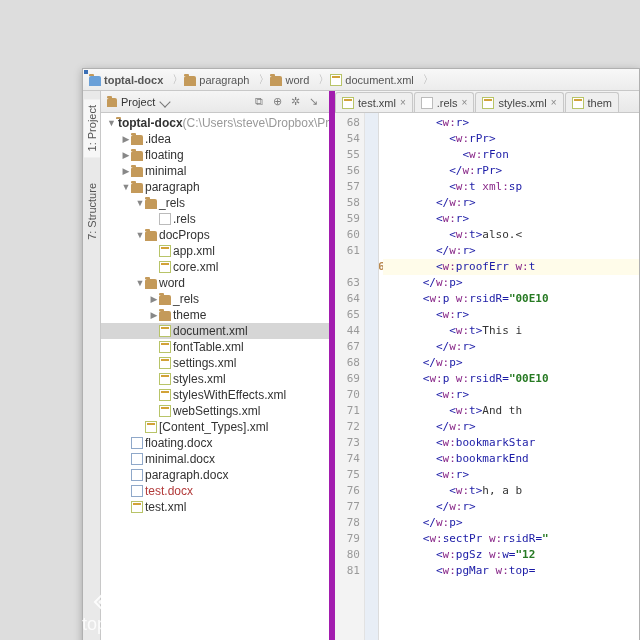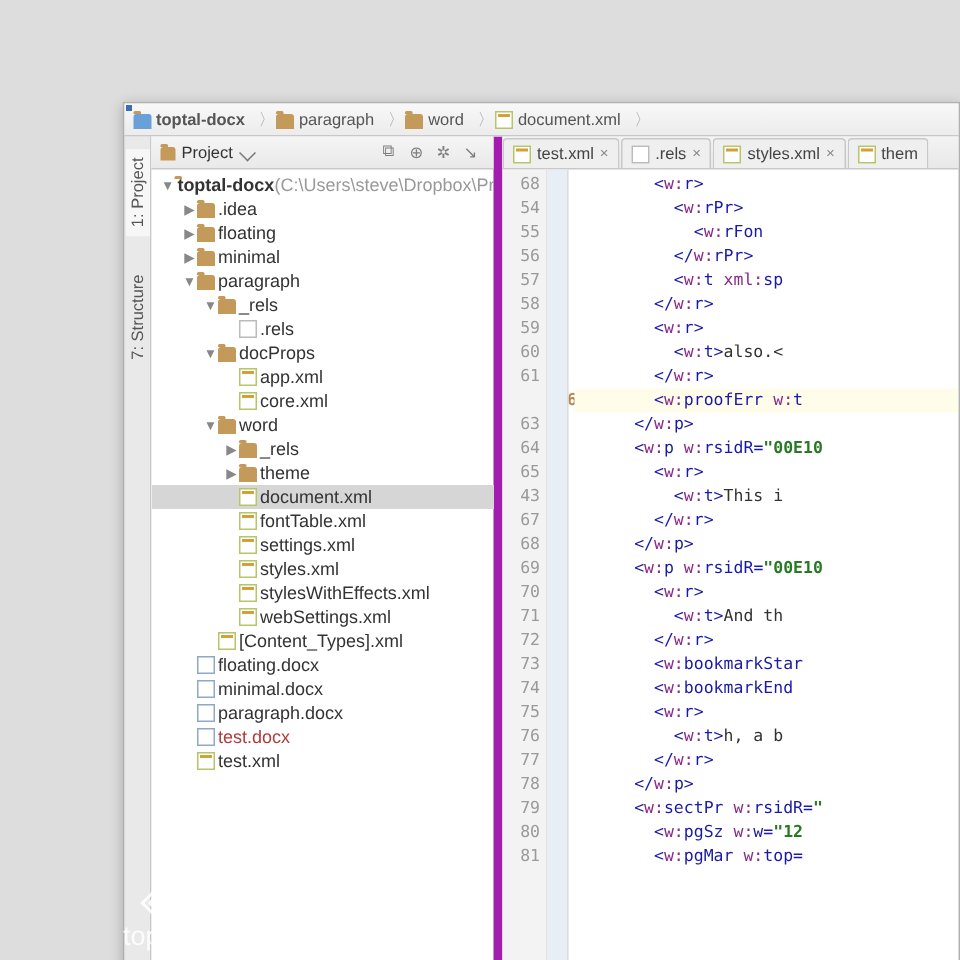--- a/index.html
+++ b/index.html
@@ -256,21 +256,21 @@
             <div>56</div>
             <div>57</div>
             <div>58</div>
             <div>59</div>
             <div>60</div>
             <div>61</div>
             <div class="hl">62</div>
             <div>63</div>
             <div>64</div>
             <div>65</div>
-            <div>43</div>
+            <div>44</div>
             <div>67</div>
             <div>68</div>
             <div>69</div>
             <div>70</div>
             <div>71</div>
             <div>72</div>
             <div>73</div>
             <div>74</div>
             <div>75</div>
             <div>76</div>

